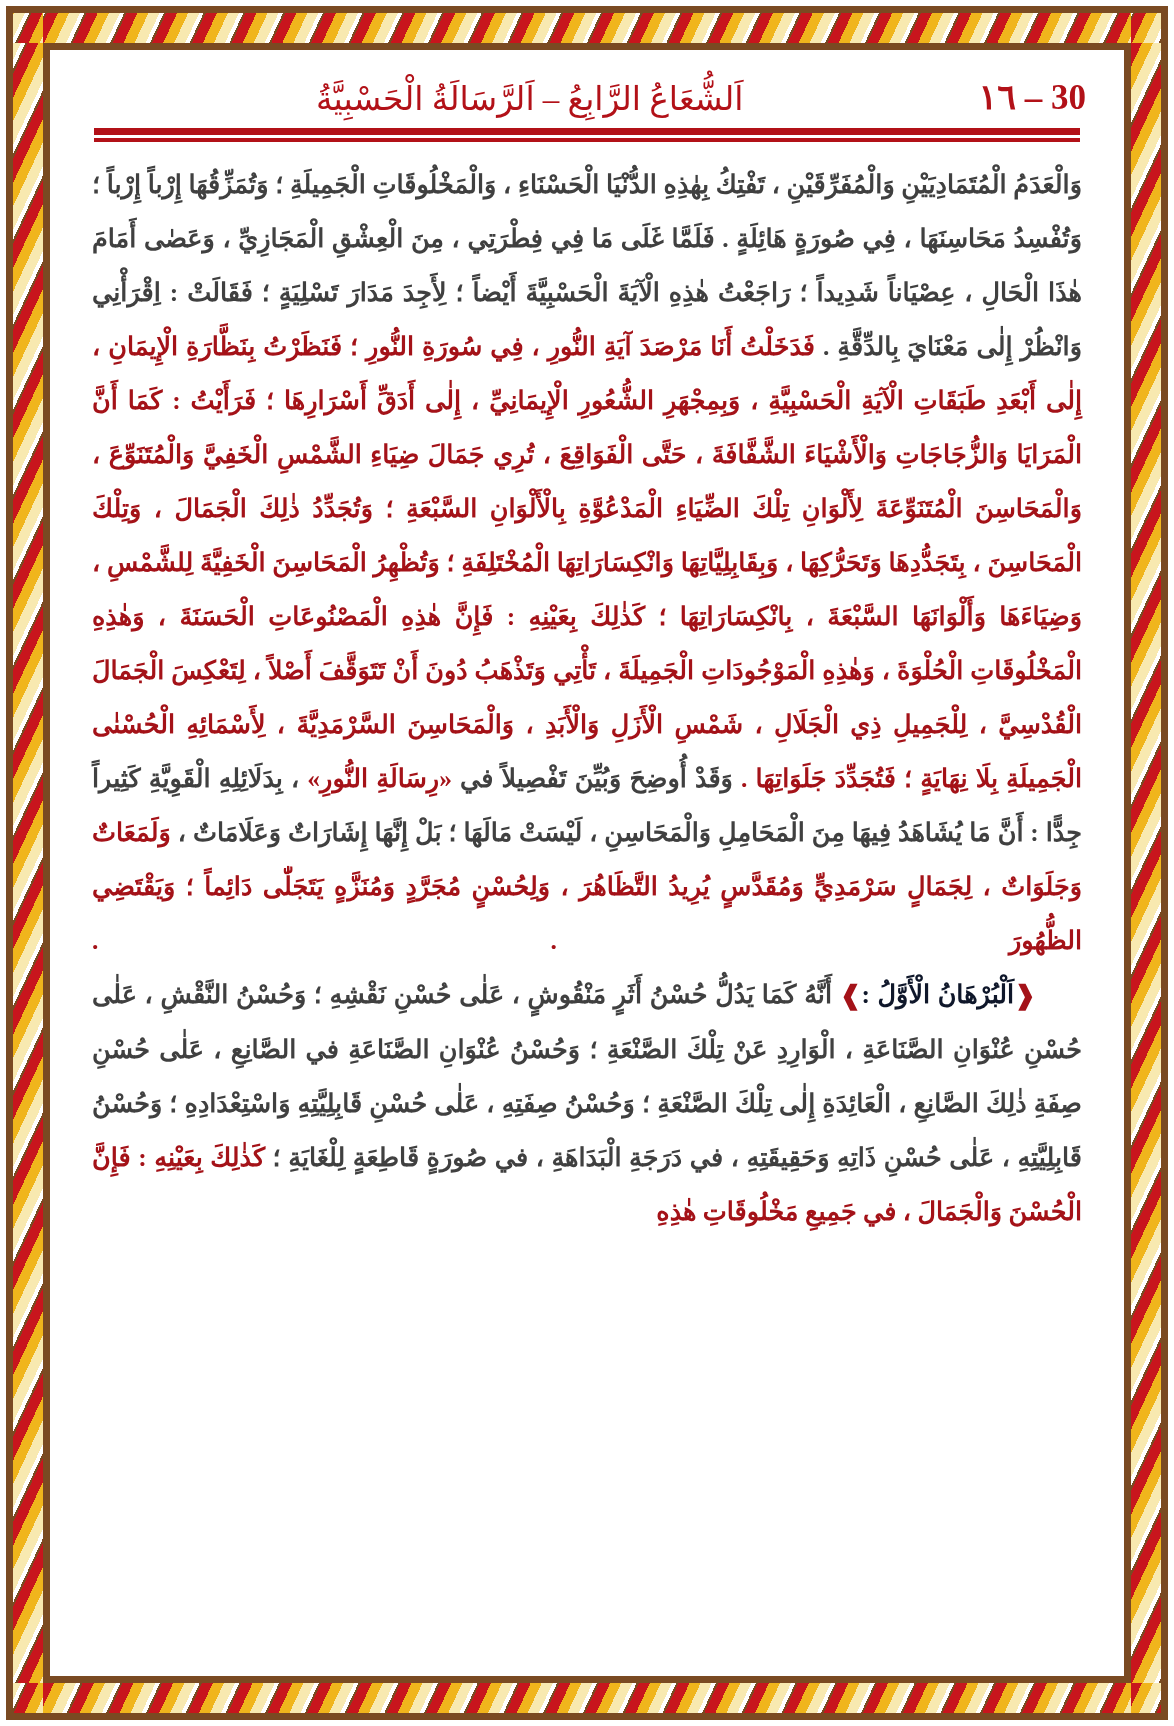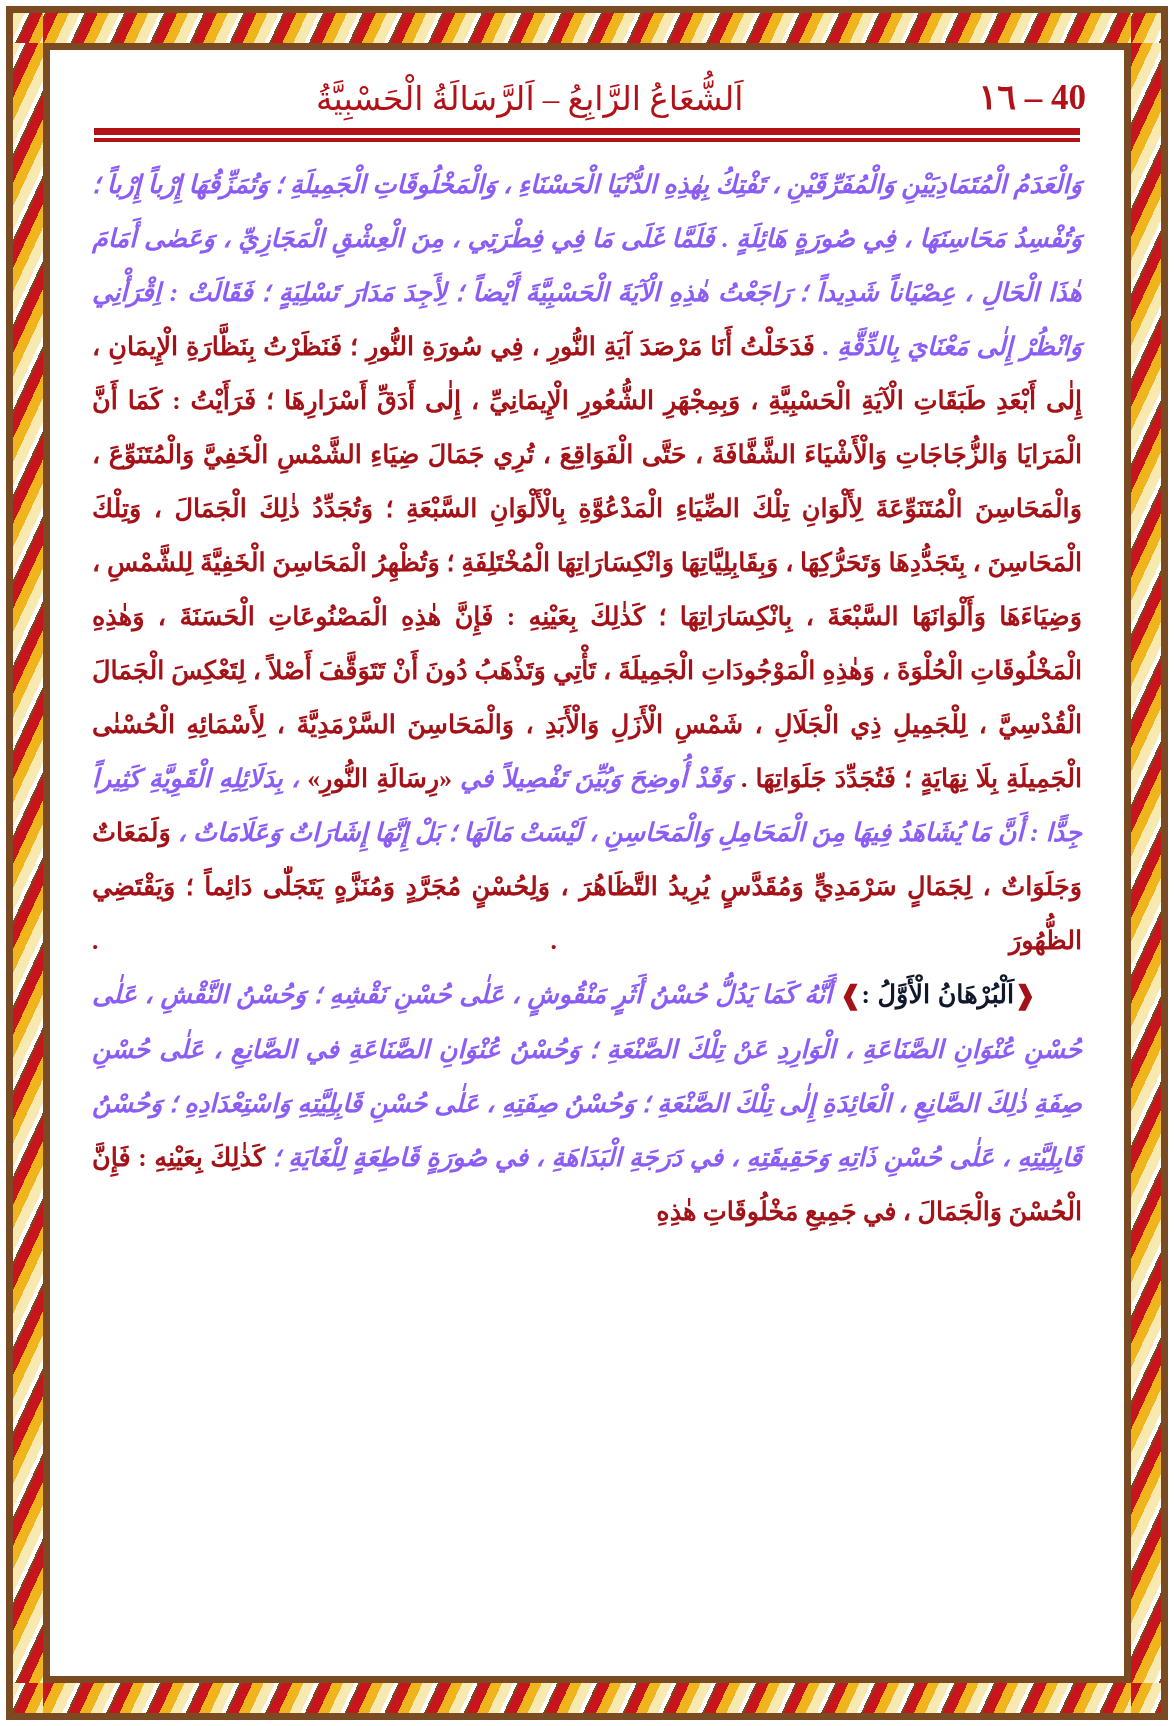--- a/index.html
+++ b/index.html
@@ -111,21 +111,21 @@
     font-weight: bold;
   }
   .para {
     margin: 0 0 0 0;
     text-align: justify;
     text-align-last: justify;
   }
   .para.last-right { text-align-last: right; }
   .para.indent { text-indent: 46px; }
   .red { color: #a41218; }
-  .black { color: #8b5cf6; font-style: italic; }
+  .black { color: #404040; }
 
   .center-line {
     direction: rtl;
     text-align: center;
     color: #a41218;
     font-size: 22px;
     font-weight: bold;
     line-height: 50px;
     margin: 22px 0 16px 0;
     padding: 0 42px;
@@ -148,21 +148,21 @@
 
 <div class="page">
 
   <div class="border-outer"></div>
   <div class="border-braid"></div>
   <div class="braid-mask"></div>
 
   <div class="content-area">
 
     <div class="header-row">
-      <div class="page-number">40 – ١٦</div>
+      <div class="page-number">30 – ١٦</div>
       <div class="header-spacer"></div>
       <div class="header-title">اَلشُّعَاعُ الرَّابِعُ – اَلرَّسَالَةُ الْحَسْبِيَّةُ</div>
       <div class="header-spacer"></div>
     </div>
 
     <div class="header-rule-wrap">
       <div class="rule-thick"></div>
       <div class="rule-gap"></div>
       <div class="rule-thin"></div>
     </div>

